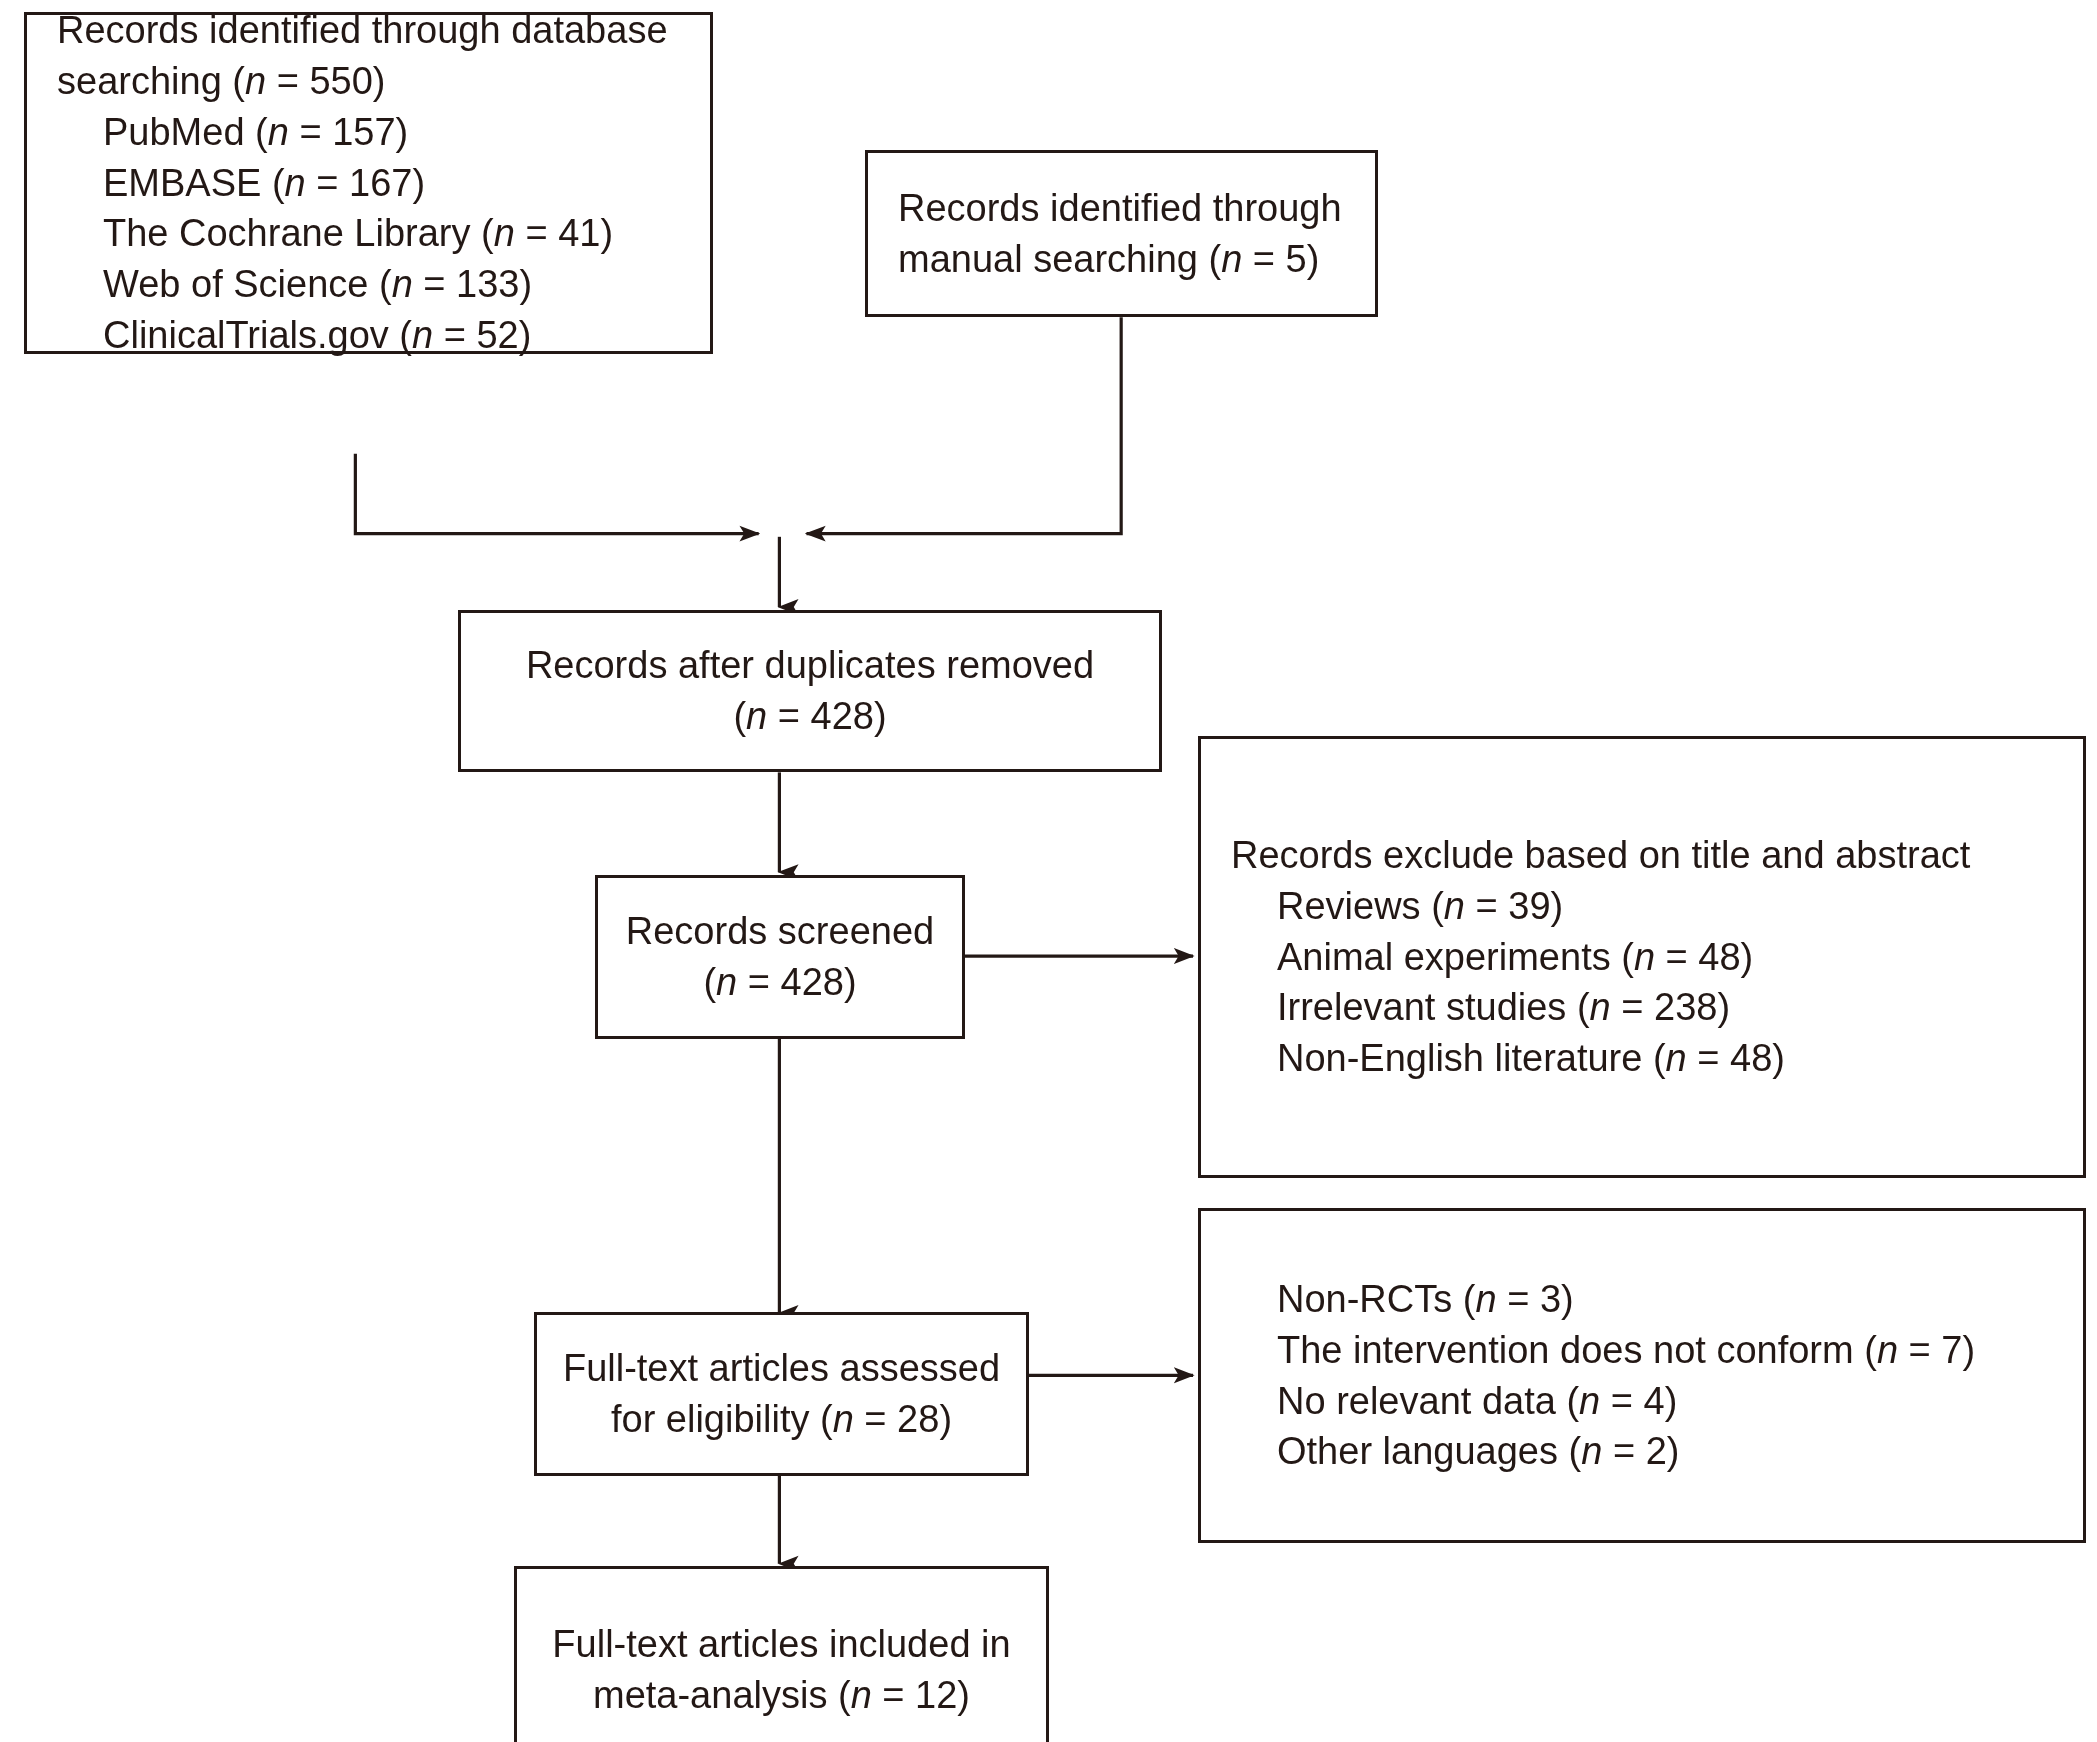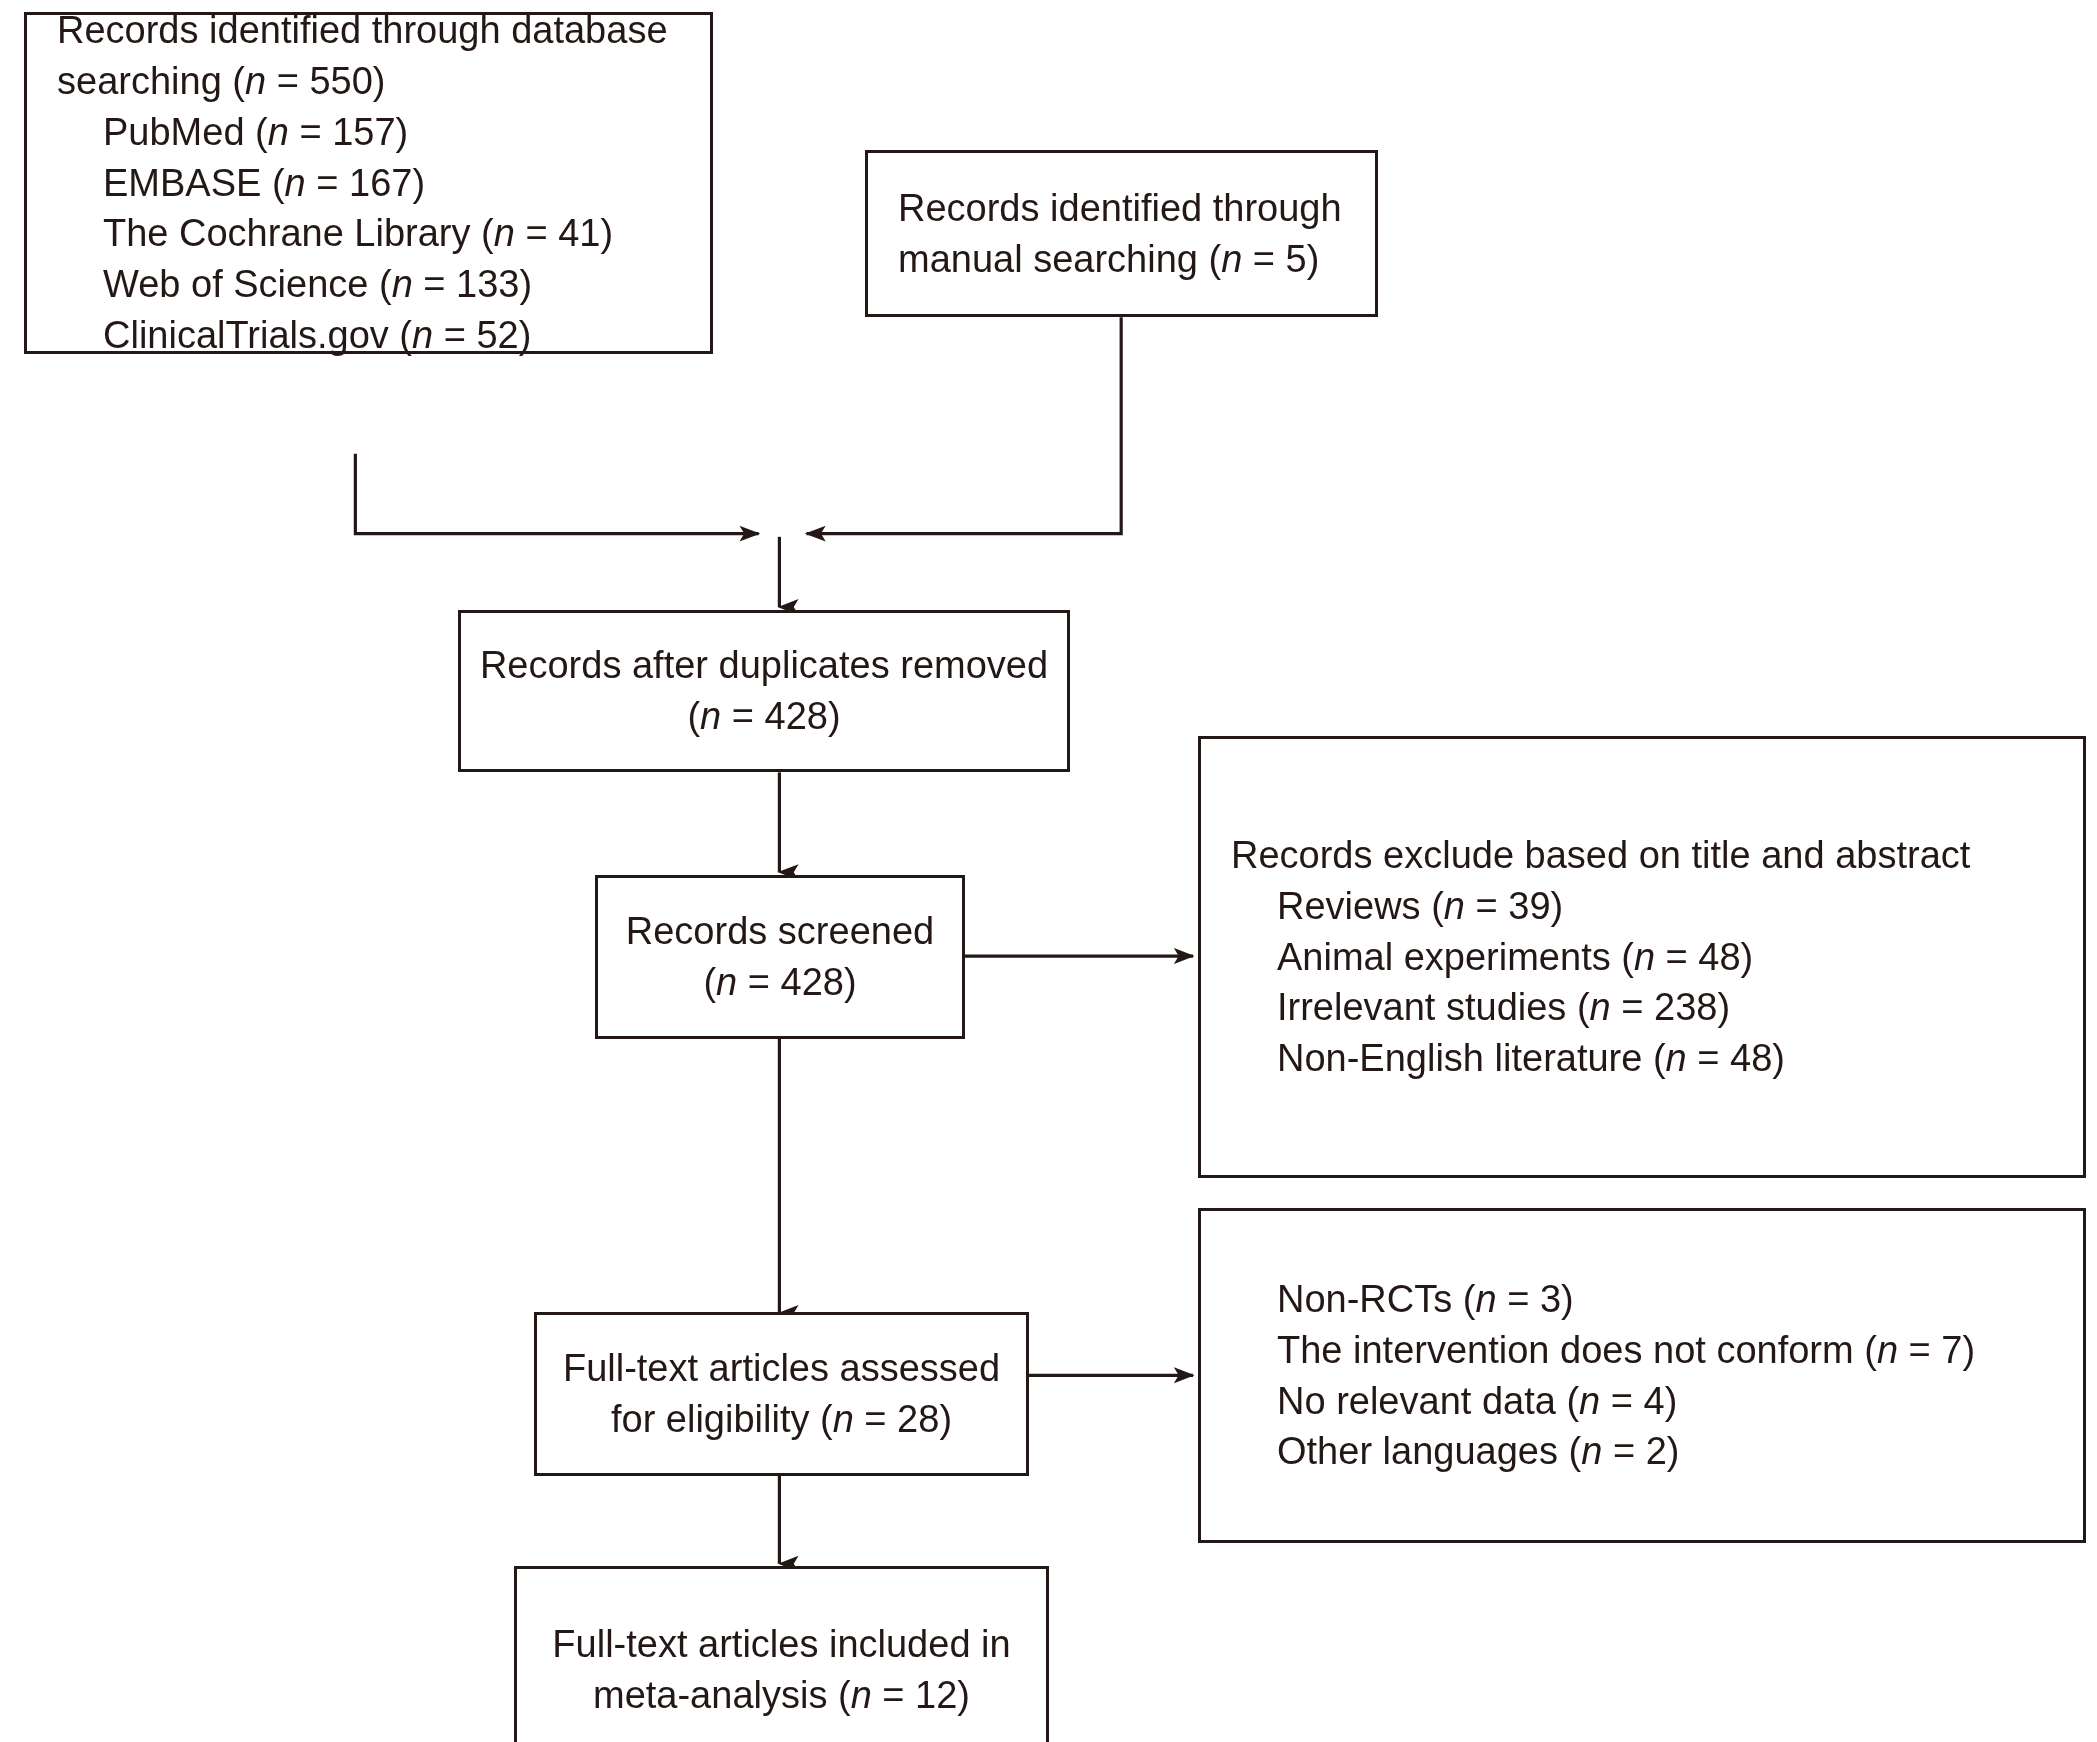--- a/index.html
+++ b/index.html
@@ -98,21 +98,21 @@
     <div class="line indent">The Cochrane Library (<em class="nv">n</em> = 41)</div>
     <div class="line indent">Web of Science (<em class="nv">n</em> = 133)</div>
     <div class="line indent">ClinicalTrials.gov (<em class="nv">n</em> = 52)</div>
   </div>
 
   <div class="box pad" style="left:865px; top:150px; width:513px; height:167px;">
     <div class="line">Records identified through</div>
     <div class="line">manual searching (<em class="nv">n</em> = 5)</div>
   </div>
 
-  <div class="box center-text" style="left:458px; top:610px; width:612px; height:162px;">
+  <div class="box center-text" style="left:458px; top:610px; width:704px; height:162px;">
     <div class="line">Records after duplicates removed</div>
     <div class="line">(<em class="nv">n</em> = 428)</div>
   </div>
 
   <div class="box center-text" style="left:595px; top:875px; width:370px; height:164px;">
     <div class="line">Records screened</div>
     <div class="line">(<em class="nv">n</em> = 428)</div>
   </div>
 
   <div class="box pad" style="left:1198px; top:736px; width:888px; height:442px;">

